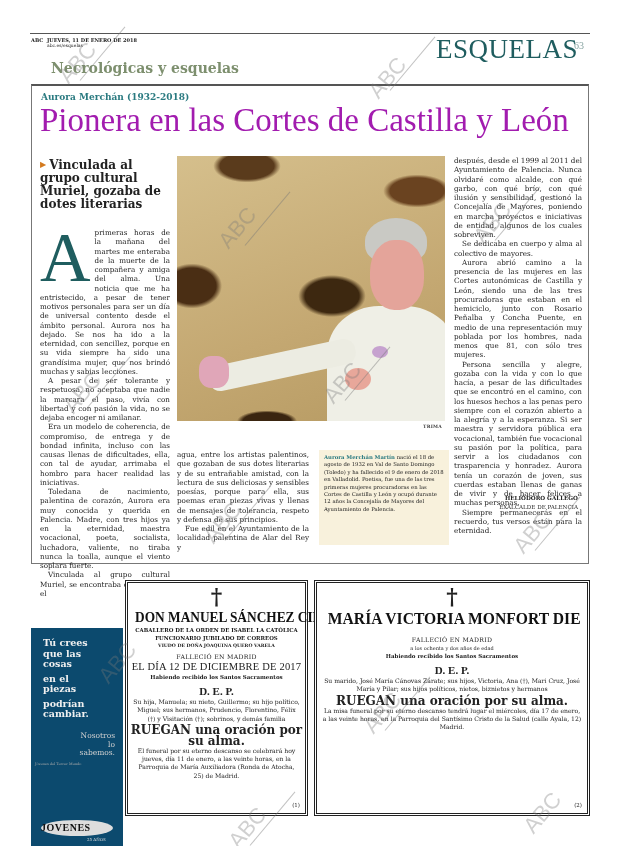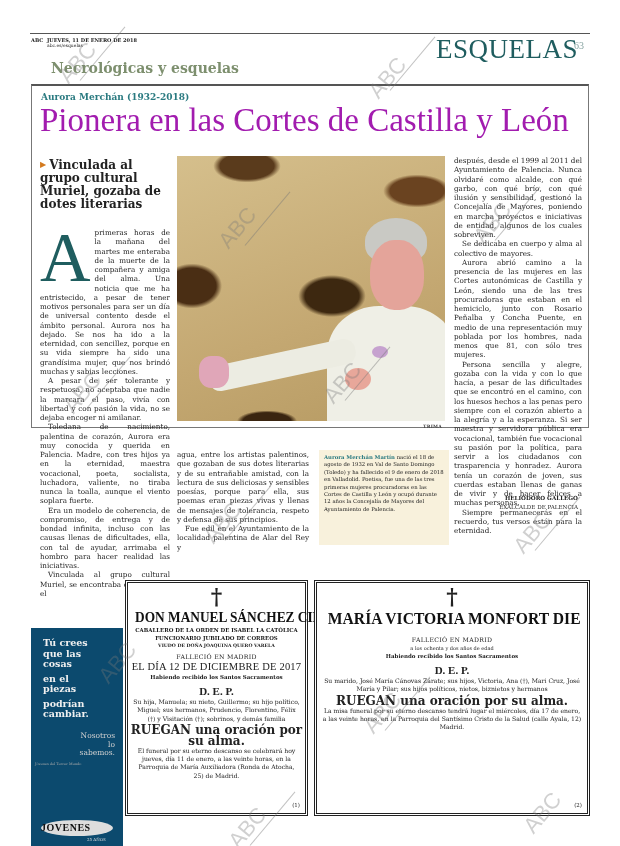--- a/index.html
+++ b/index.html
@@ -7,21 +7,21 @@
   body { position: relative; font-family: "DejaVu Serif", serif; color: #1a1a1a; }
 
   .topline { position: absolute; left: 30px; top: 33px; width: 560px; height: 1px; background: #555; }
   .hdr-abc { position: absolute; left: 31px; top: 37px; font-size: 5px; font-weight: bold; }
   .hdr-date { position: absolute; left: 47px; top: 37px; font-size: 5px; font-weight: bold; line-height: 6px; }
   .hdr-url { display: block; font-weight: normal; font-size: 4.5px; }
   .hdr-section { position: absolute; left: 436px; top: 34px; font-family: "Liberation Serif", serif; font-size: 27px; color: #1f5d5f; letter-spacing: 0.5px; }
   .hdr-page { position: absolute; left: 574px; top: 40px; font-size: 10px; color: #86a3a0; font-family: "Liberation Serif", serif; }
   .hdr-kicker { position: absolute; left: 51px; top: 60px; font-size: 14px; font-weight: bold; color: #7d8f6e; font-family: "DejaVu Serif", serif; }
 
-  .article { position: absolute; left: 31px; top: 84px; width: 558px; height: 344px; border: 1px solid #777; border-top: 2px solid #555; }
+  .article { position: absolute; left: 31px; top: 84px; width: 558px; height: 480px; border: 1px solid #777; border-top: 2px solid #555; }
   .kicker { position: absolute; left: 9px; top: 6px; font-size: 9px; font-weight: bold; color: #2a7a80; }
   .headline { position: absolute; left: 8px; top: 16px; font-family: "Liberation Serif", serif; font-size: 33px; color: #a21caf; white-space: nowrap; }
 
   .deck { position: absolute; left: 8px; top: 72px; width: 130px; font-size: 12px; line-height: 13px; font-weight: bold; color: #222; font-family: "DejaVu Serif", serif; }
   .deck-arrow { color: #d47a1e; font-size: 8px; vertical-align: 2px; margin-right: 3px; }
 
   .col { position: absolute; font-size: 7.2px; line-height: 9.25px; text-align: justify; color: #222; font-family: "DejaVu Serif", serif; }
   .col p { text-indent: 8px; }
   .col p.noindent { text-indent: 0; }
   .dropcap { float: left; font-family: "Liberation Serif", serif; font-size: 70px; line-height: 56px; color: #1f5d5f; margin: 2px 4px 0 0; }
@@ -97,22 +97,22 @@
   <div class="kicker">Aurora Merchán (1932-2018)</div>
   <div class="headline">Pionera en las Cortes de Castilla y León</div>
 
   <div class="deck">
     <span class="deck-arrow">▶</span><span>Vinculada al grupo cultural Muriel, gozaba de dotes literarias</span>
   </div>
 
   <div class="col" style="left:8px; top:142px; width:130px;">
     <p class="noindent"><span class="dropcap">A</span><span>primeras horas de la mañana del martes me enteraba de la muerte de la compañera y amiga del alma. Una noticia que me ha entristecido, a pesar de tener motivos personales para ser un día de universal contento desde el ámbito personal. Aurora nos ha dejado. Se nos ha ido a la eternidad, con sencillez, porque en su vida siempre ha sido una grandísima mujer, que nos brindó muchas y sabias lecciones.</span></p>
     <p>A pesar de ser tolerante y respetuosa, no aceptaba que nadie la marcara el paso, vivía con libertad y con pasión la vida, no se dejaba encoger ni amilanar.</p>
+    <p>Era un modelo de coherencia, de compromiso, de entrega y de bondad infinita, incluso con las causas llenas de dificultades, ella, con tal de ayudar, arrimaba el hombro para hacer realidad las iniciativas.</p>
     <p>Toledana de nacimiento, palentina de corazón, Aurora era muy conocida y querida en Palencia. Madre, con tres hijos ya en la eternidad, maestra vocacional, poeta, socialista, luchadora, valiente, no tiraba nunca la toalla, aunque el viento soplara fuerte.</p>
-    <p>Era un modelo de coherencia, de compromiso, de entrega y de bondad infinita, incluso con las causas llenas de dificultades, ella, con tal de ayudar, arrimaba el hombro para hacer realidad las iniciativas.</p>
     <p>Vinculada al grupo cultural Muriel, se encontraba como pez en el</p>
   </div>
 
   <div class="photo">
     <div class="wall"></div>
     <div class="body"></div>
     <div class="arm"></div>
     <div class="hand"></div>
     <div class="flower"></div>
     <div class="flower2"></div>

